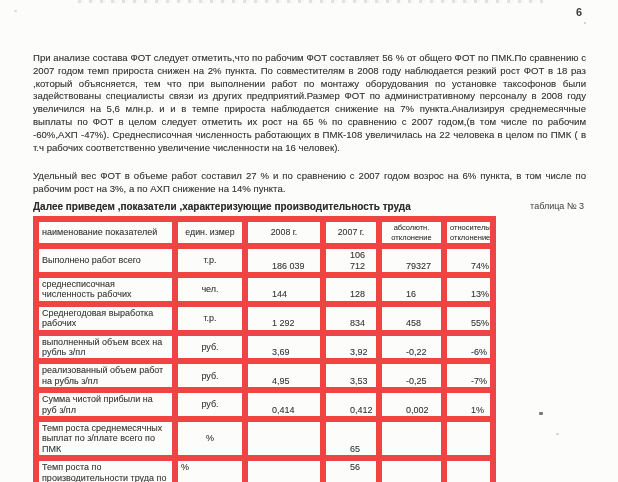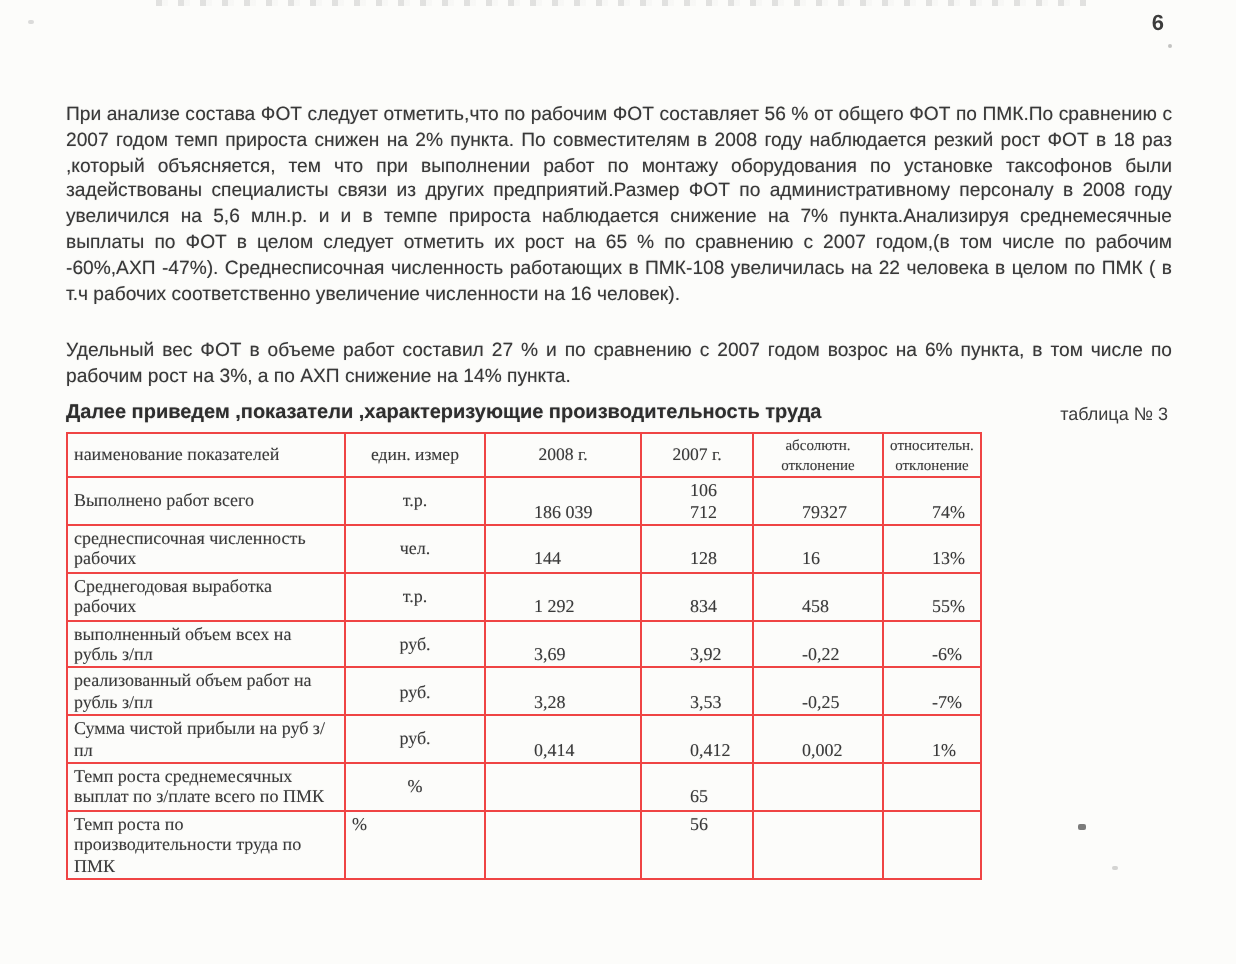--- a/index.html
+++ b/index.html
@@ -45,21 +45,21 @@
     margin: 16px 0 5px 0;
     font-size: 9.6px;
     line-height: 12.8px;
     text-align: justify;
     color: #383838;
     text-shadow: 0 0 0.5px rgba(70,70,70,0.45);
   }
   .caption-row {
     display: flex;
     justify-content: space-between;
-    align-items: flex-end;
+    align-items: flex-start;
     margin: 2px 0 4px 0;
     gap: 14px;
   }
   .caption-bold {
     font-weight: bold;
     font-size: 10px;
     color: #2e2e2e;
     text-shadow: 0 0 0.5px rgba(60,60,60,0.5);
   }
   .caption-label {
@@ -68,24 +68,23 @@
     padding-right: 2px;
   }
   table.prod {
     border-collapse: collapse;
     width: 457px;
     table-layout: fixed;
     color: #3a3a3a;
     text-shadow: 0 0 0.4px rgba(80,80,80,0.4);
   }
   table.prod th, table.prod td {
-    border: 1px solid #ef4444;
+    border: 6px solid #ef4444;
     padding: 1px 3px;
     overflow: hidden;
-    font-family: Liberation Serif, serif;
   }
   table.prod th {
     font-weight: normal;
     font-size: 8.8px;
     text-align: center;
     vertical-align: middle;
     line-height: 9.6px;
   }
   table.prod th.h-name { text-align: left; font-size: 9px; }
   table.prod th.h-small { font-size: 7.5px; }
@@ -177,21 +176,21 @@
           <td class="name">выполненный объем всех на рубль з/пл</td>
           <td class="unit">руб.</td>
           <td class="val">3,69</td>
           <td class="val">3,92</td>
           <td class="val">-0,22</td>
           <td class="val">-6%</td>
         </tr>
         <tr>
           <td class="name">реализованный объем работ на рубль з/пл</td>
           <td class="unit">руб.</td>
-          <td class="val">3,28</td>
+          <td class="val">4,95</td>
           <td class="val">3,53</td>
           <td class="val">-0,25</td>
           <td class="val">-7%</td>
         </tr>
         <tr>
           <td class="name">Сумма  чистой прибыли на руб з/пл</td>
           <td class="unit">руб.</td>
           <td class="val">0,414</td>
           <td class="val">0,412</td>
           <td class="val">0,002</td>

